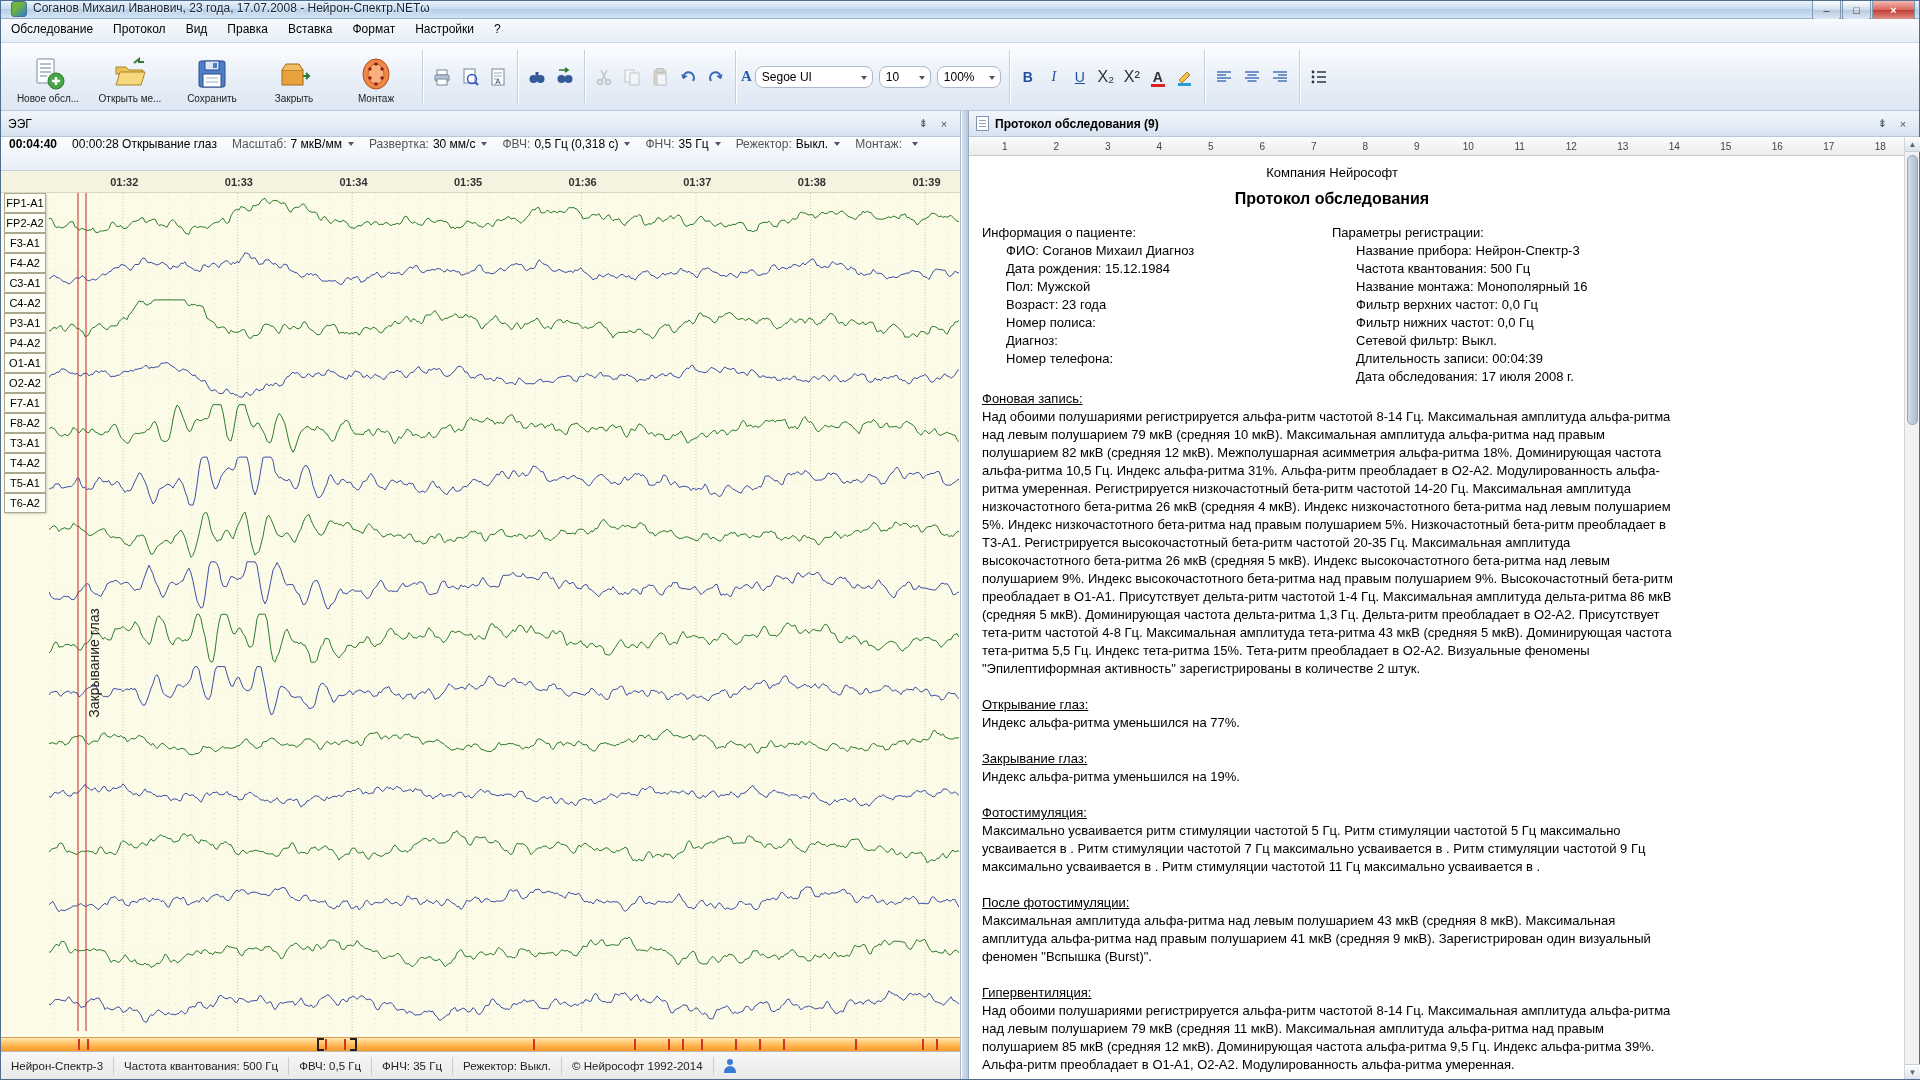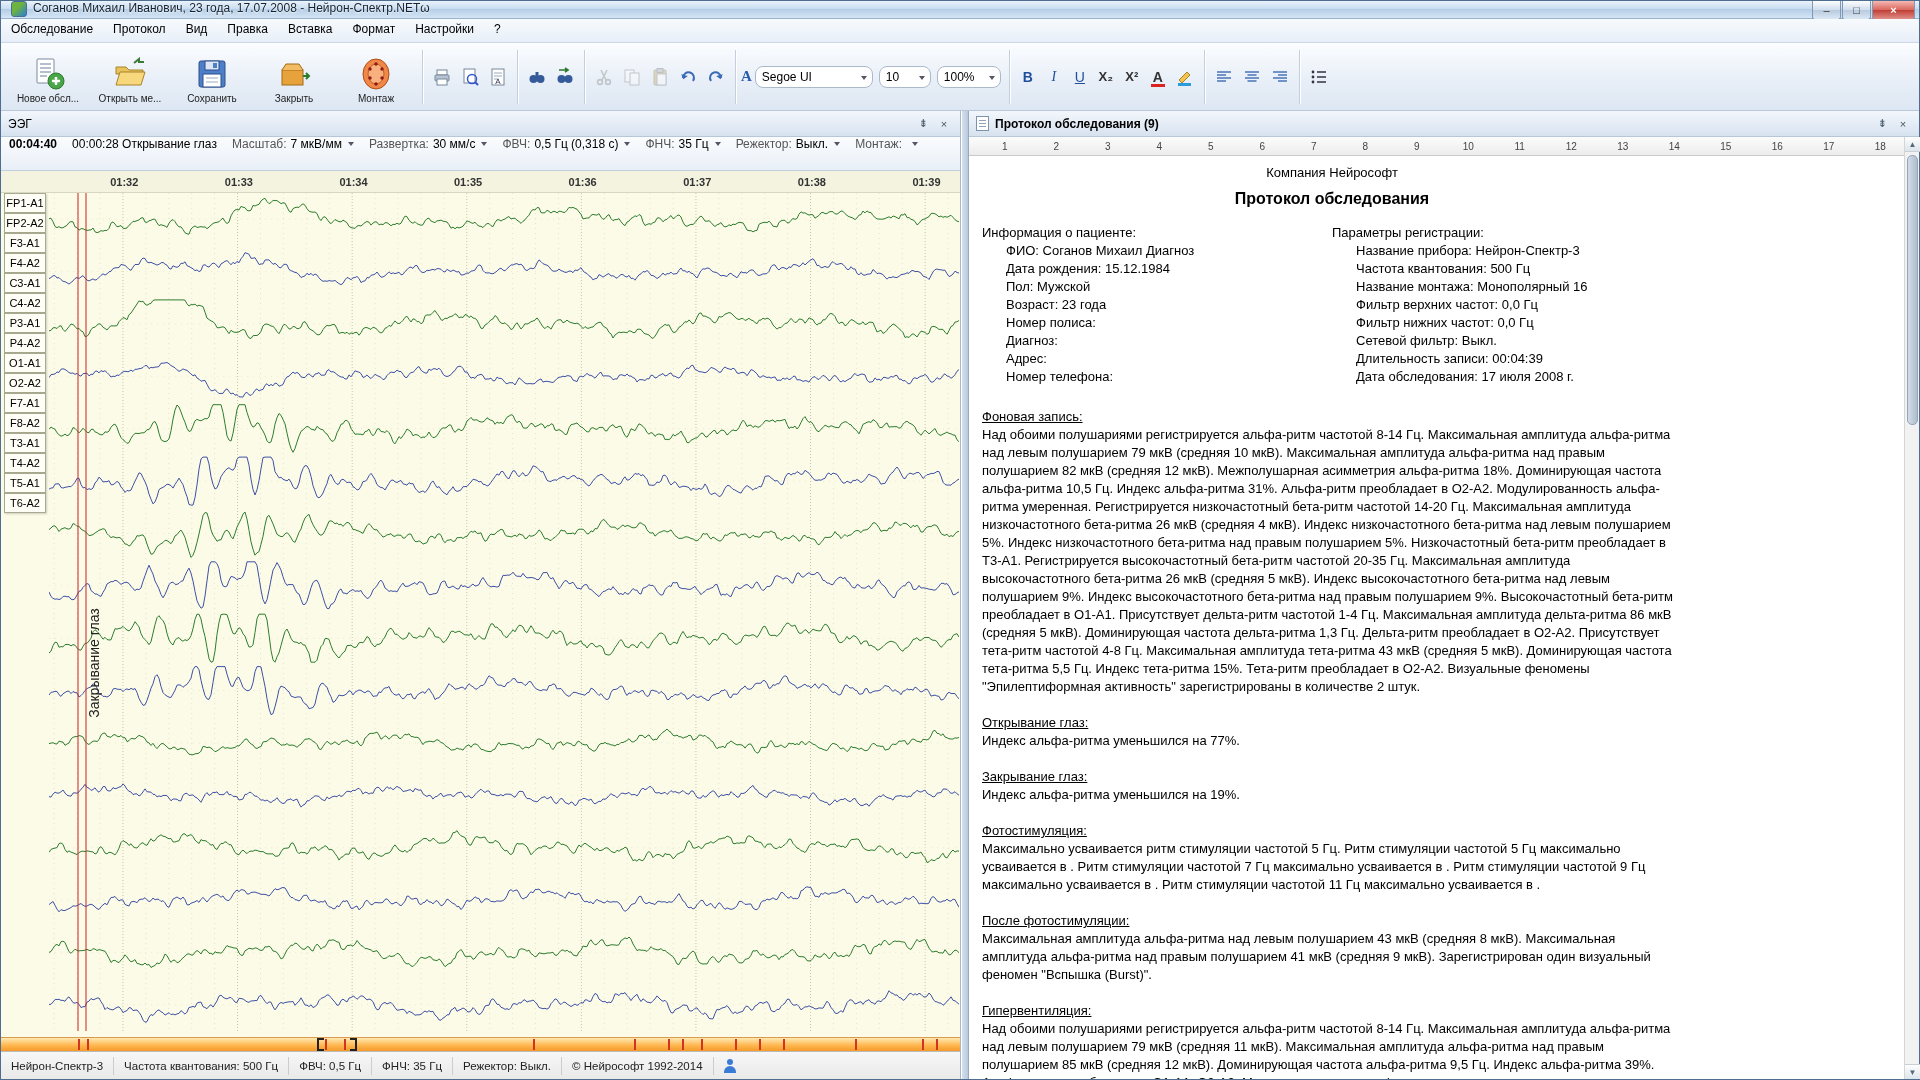--- a/index.html
+++ b/index.html
@@ -25,21 +25,21 @@
 .tool-sep{width:1px;height:54px;background:#c3cfdd;box-shadow:1px 0 0 #fff;margin:0 5px;flex:none}
 .small-btn{width:26px;height:26px;display:flex;align-items:center;justify-content:center;border-radius:3px;border:1px solid transparent;margin:0 1px;flex:none}
 .small-btn.disabled{opacity:.4}
 .dd{height:22px;background:#fff;border:1px solid #abb9c9;display:flex;align-items:center;padding:0 18px 0 6px;position:relative;margin:0 3px;border-radius:8px;font-size:12px;white-space:nowrap;flex:none}
 .dd::after{content:"";position:absolute;right:5px;top:9px;border-left:3.5px solid transparent;border-right:3.5px solid transparent;border-top:4px solid #556}
 .dd.font{width:118px}.dd.size{width:52px}.dd.zoom{width:64px}
 .fmt-btn{width:24px;height:24px;display:flex;align-items:center;justify-content:center;font-size:14px;color:#1f4e9c;border-radius:3px;margin:0 1px;flex:none}
 .fmt-b{font-weight:bold}
 .fmt-i{font-style:italic;font-family:"Liberation Serif",serif}
 .fmt-u{text-decoration:underline}
-.fmt-script{color:#333;font-size:13px;font-weight:bold}
+.fmt-script{color:#333;font-size:16px;font-weight:normal}
 .fmt-a{position:relative;font-weight:bold;color:#333}
 .fmt-a::after{content:"";position:absolute;left:5px;right:5px;bottom:2px;height:3px;background:#d22}
 .char-icon{font-weight:bold;color:#2a5cae;font-size:15px;font-family:"Liberation Serif",serif}
 
 
 .workspace{flex:1;display:flex;min-height:0}
 .eeg-panel{width:960px;display:flex;flex-direction:column;min-width:0;flex:none;border-right:1px solid #a9b8c9;background:#fff}
 .splitter{width:8px;background:linear-gradient(90deg,#d5e0ee,#b9c9dc);border-left:1px solid #fff;border-right:1px solid #98aac0;flex:none}
 .protocol-panel{flex:1;display:flex;flex-direction:column;position:relative;min-width:0;background:#fff}
 
@@ -531,21 +531,20 @@
           <div class="col-left">
             <div class="col-h">Информация о пациенте:</div>
             <div>
 
             <div class="col-line">ФИО: Соганов Михаил Диагноз</div>
                 <div class="col-line">Дата рождения: 15.12.1984</div>
                 <div class="col-line">Пол: Мужской</div>
                 <div class="col-line">Возраст: 23 года</div>
                 <div class="col-line">Номер полиса:</div>
                 <div class="col-line">Диагноз:</div>
-                <div class="col-line">Адрес:</div>
                 <div class="col-line">Номер телефона:</div>
               </div>
           </div>
           <div class="col-right">
             <div class="col-h">Параметры регистрации:</div>
             <div>
 
             <div class="col-line">Название прибора: Нейрон-Спектр-3</div>
                 <div class="col-line">Частота квантования: 500 Гц</div>
                 <div class="col-line">Название монтажа: Монополярный 16</div>

